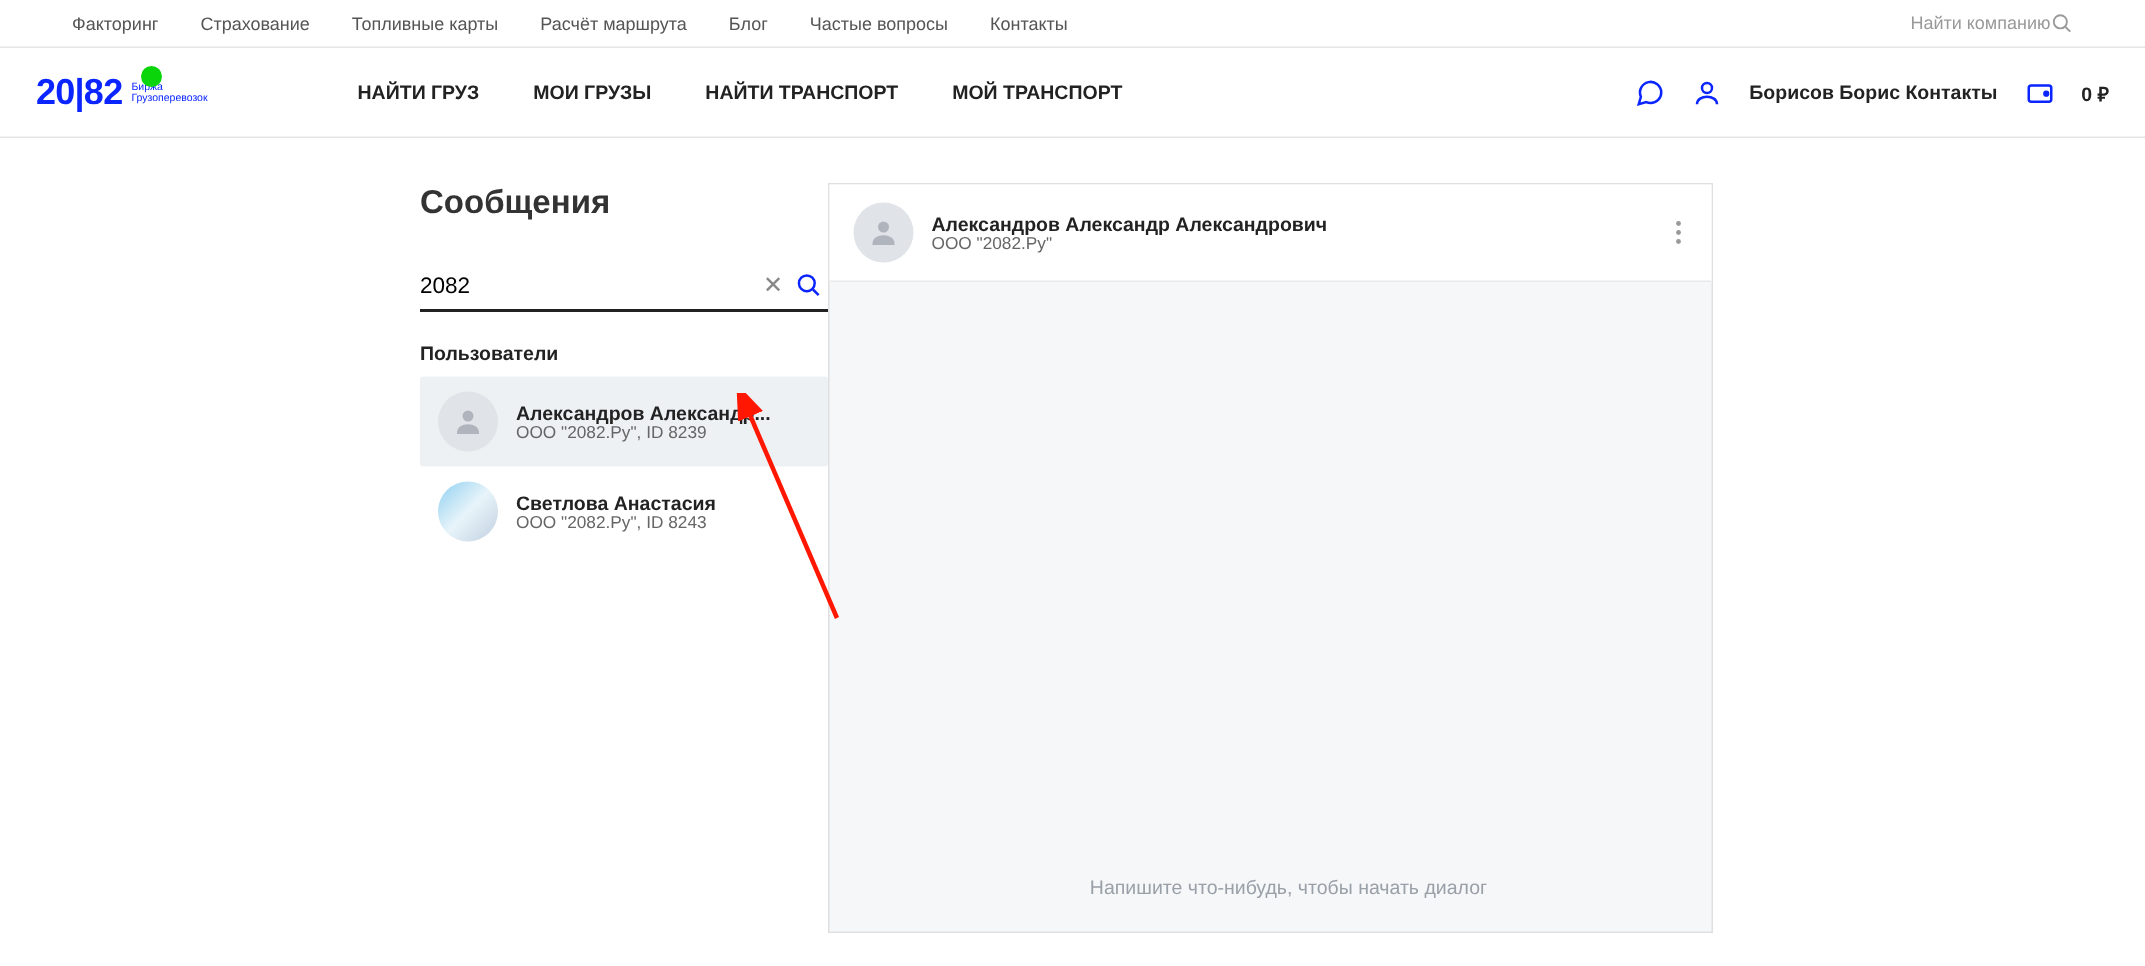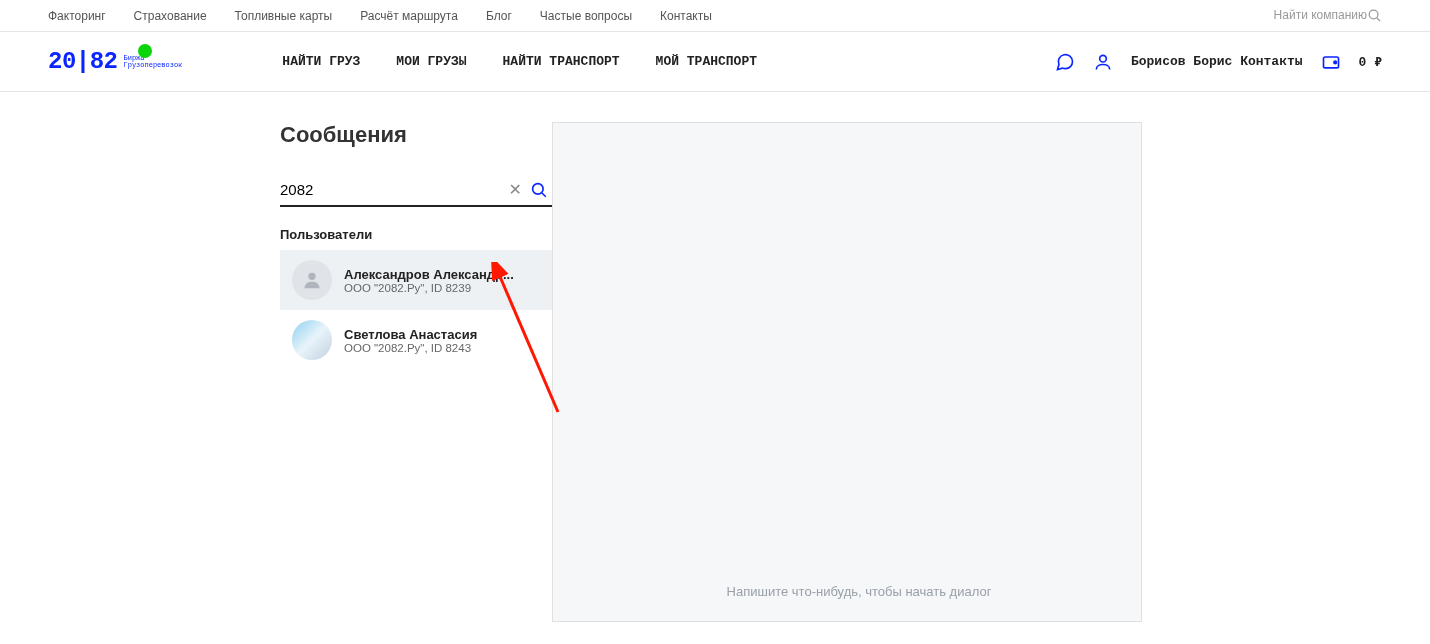--- a/index.html
+++ b/index.html
@@ -6,21 +6,21 @@
   body { font-family: Arial, Helvetica, sans-serif; color: #222; background: #fff; }
   a { text-decoration: none; color: inherit; }
 
   
   .topbar { display: flex; align-items: center; height: 32px; padding: 0 48px; border-bottom: 1px solid #e5e5e5; font-size: 12px; color: #555; }
   .topbar .links { display: flex; gap: 28px; }
   .topbar .spacer { flex: 1; }
   .topbar .search-co { display: flex; gap: 0; color: #999; font-size: 12px; }
 
   
-  .header { display: flex; align-items: center; height: 60px; padding: 0 48px; border-bottom: 1px solid #e5e5e5; font-family: Liberation Mono, monospace; }
+  .header { display: flex; align-items: center; height: 60px; padding: 0 24px; border-bottom: 1px solid #e5e5e5; }
   .logo { display: flex; align-items: center; gap: 4px; margin-right: 100px; position: relative; }
   .logo-main { font-size: 24px; font-weight: 800; color: #0a25ff; letter-spacing: -0.5px; }
   .logo-sub { font-size: 7px; color: #0a25ff; line-height: 1; margin-left: 2px; }
   .logo-badge { position: absolute; top: -4px; right: 30px; width: 14px; height: 14px; background: #0ad40a; border-radius: 50%; }
   .nav { display: flex; gap: 36px; font-size: 13px; font-weight: 700; }
   .header .spacer { flex: 1; }
   .hdr-right { display: flex; align-items: center; gap: 18px; }
   .hdr-icon { color: #0a25ff; cursor: pointer; }
   .username { font-size: 13px; font-weight: 600; }
   .wallet { font-size: 13px; font-weight: 600; display: flex; align-items: center; gap: 6px; }
@@ -161,20 +161,39 @@
     <div class="user-item">
       <div class="avatar photo"></div>
       <div>
         <div class="u-name">Светлова Анастасия</div>
         <div class="u-sub">ООО "2082.Ру", ID 8243</div>
       </div>
     </div>
   </div>
 
   <div class="chat">
+    <div class="chat-hdr">
+      <div class="avatar">
+        <svg width="22" height="22" viewBox="0 0 24 24" fill="#b0b5bd">
+            <circle cx="12" cy="8" r="4"></circle>
+            <path d="M4 20c0-4 4-6 8-6s8 2 8 6v1H4z"></path>
+          </svg>
+      </div>
+      <div class="chat-title">
+        <div class="u-name">Александров Александр Александрович</div>
+        <div class="u-sub">ООО "2082.Ру"</div>
+      </div>
+      <div class="chat-menu">
+        <svg width="4" height="16" viewBox="0 0 4 16" fill="#999">
+            <circle cx="2" cy="2" r="1.6"></circle>
+            <circle cx="2" cy="8" r="1.6"></circle>
+            <circle cx="2" cy="14" r="1.6"></circle>
+          </svg>
+      </div>
+    </div>
     <div class="chat-body">
       <div class="empty-msg">Напишите что-нибудь, чтобы начать диалог</div>
     </div>
   </div>
 
   <svg class="arrow" width="80" height="160">
     <defs>
       <marker id="ah" markerWidth="10" markerHeight="10" refX="2" refY="3" orient="auto">
         <path d="M0,0 L0,6 L8,3 z" fill="#ff1702"></path>
       </marker>

